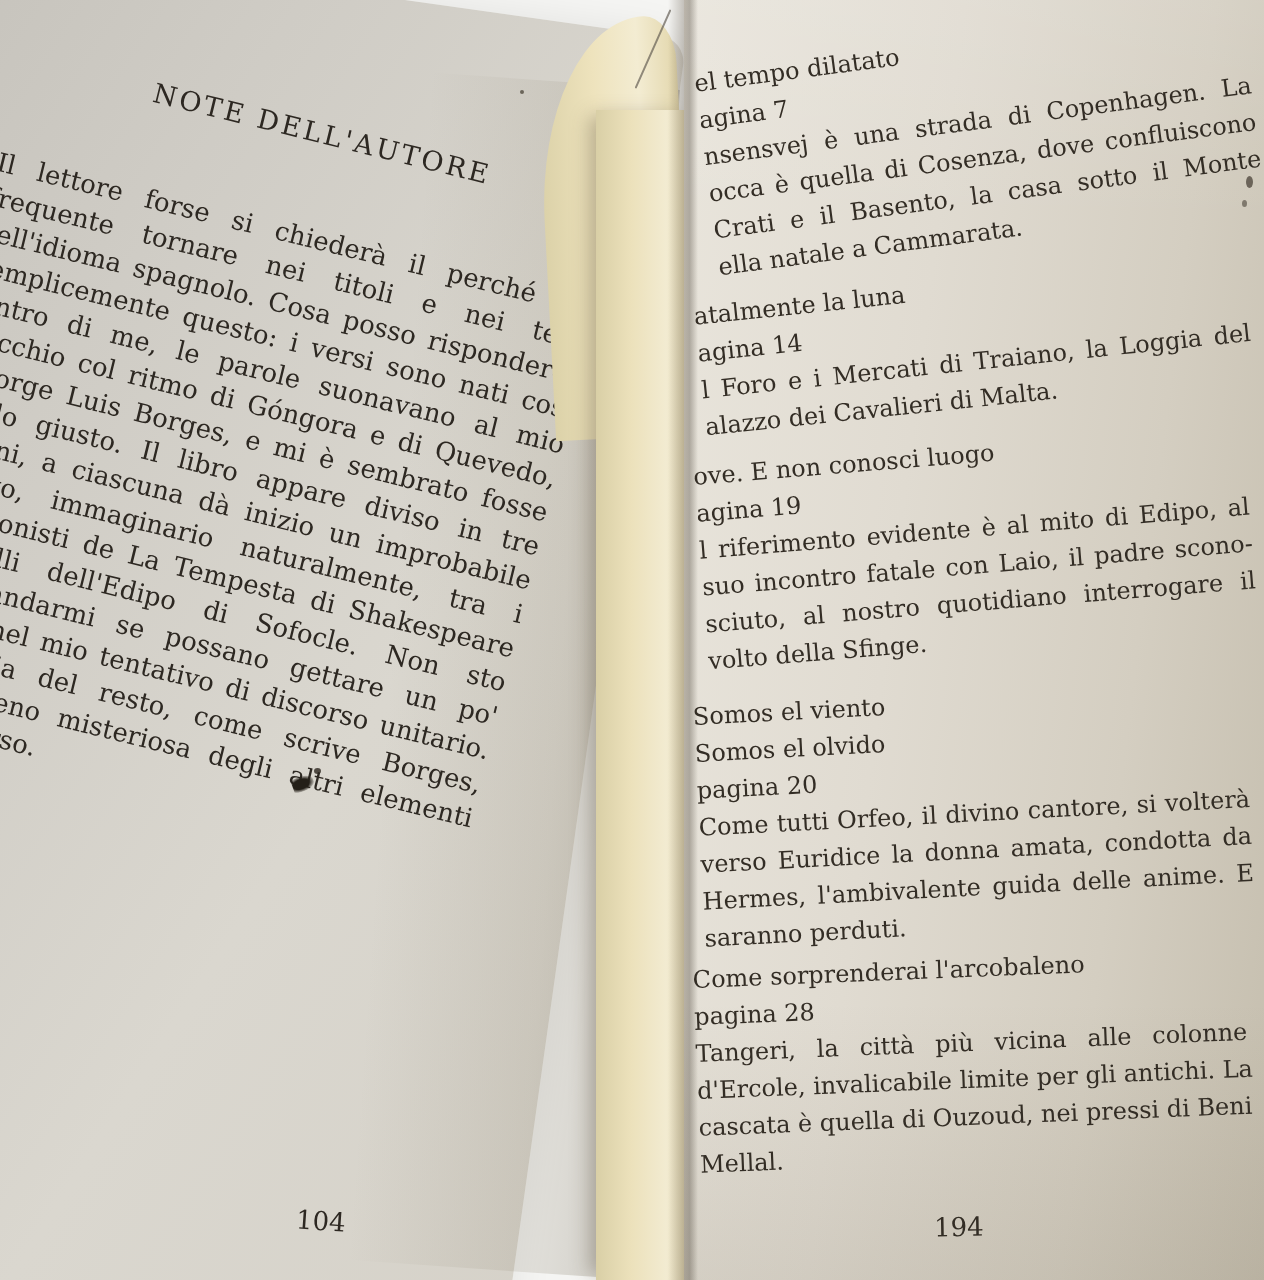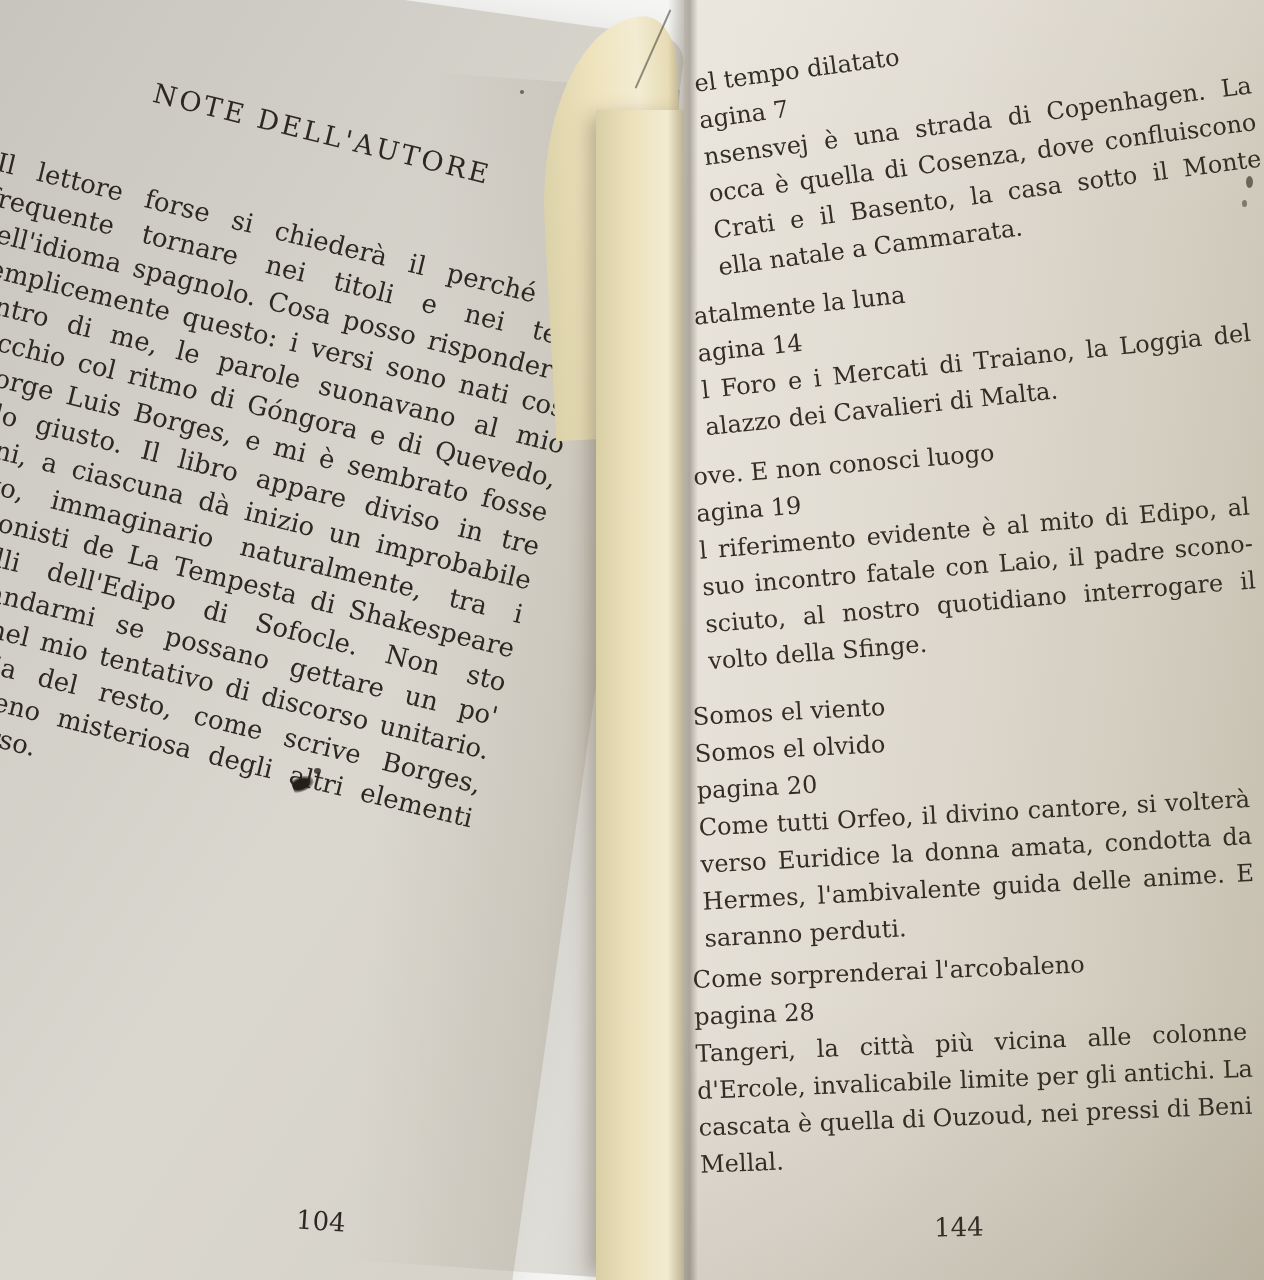--- a/index.html
+++ b/index.html
@@ -154,21 +154,21 @@
 
     <div class="note n5">
       <div class="ntitle">Come sorprenderai l'arcobaleno</div>
       <div class="pref">pagina 28</div>
       <div class="bline">Tangeri, la città più vicina alle colonne</div>
       <div class="bline">d'Ercole, invalicabile limite per gli antichi. La</div>
       <div class="bline">cascata è quella di Ouzoud, nei pressi di Beni</div>
       <div class="bline last">Mellal.</div>
     </div>
 
-    <div class="num-right">144</div>
+    <div class="num-right">194</div>
   </div>
 
   <div class="gutter-shade"></div>
   <div class="fiber"></div>
   <div class="stain s6"></div>
   <div class="stain s7"></div>
 
 </div>
 
 </body></html>

